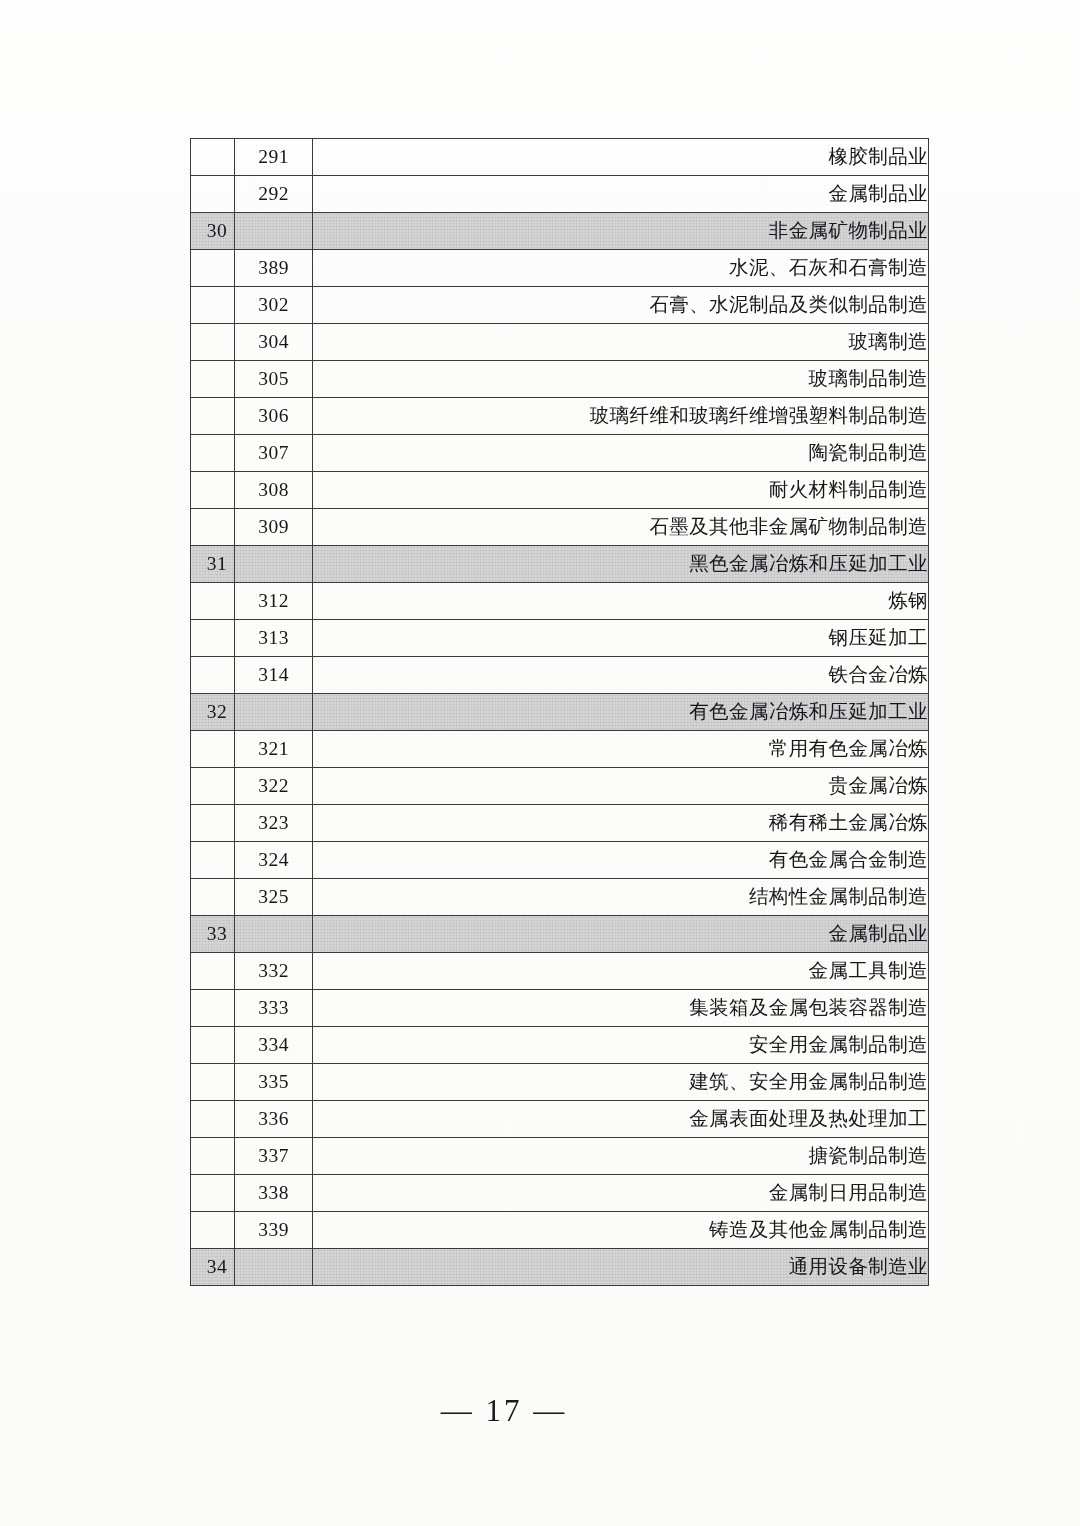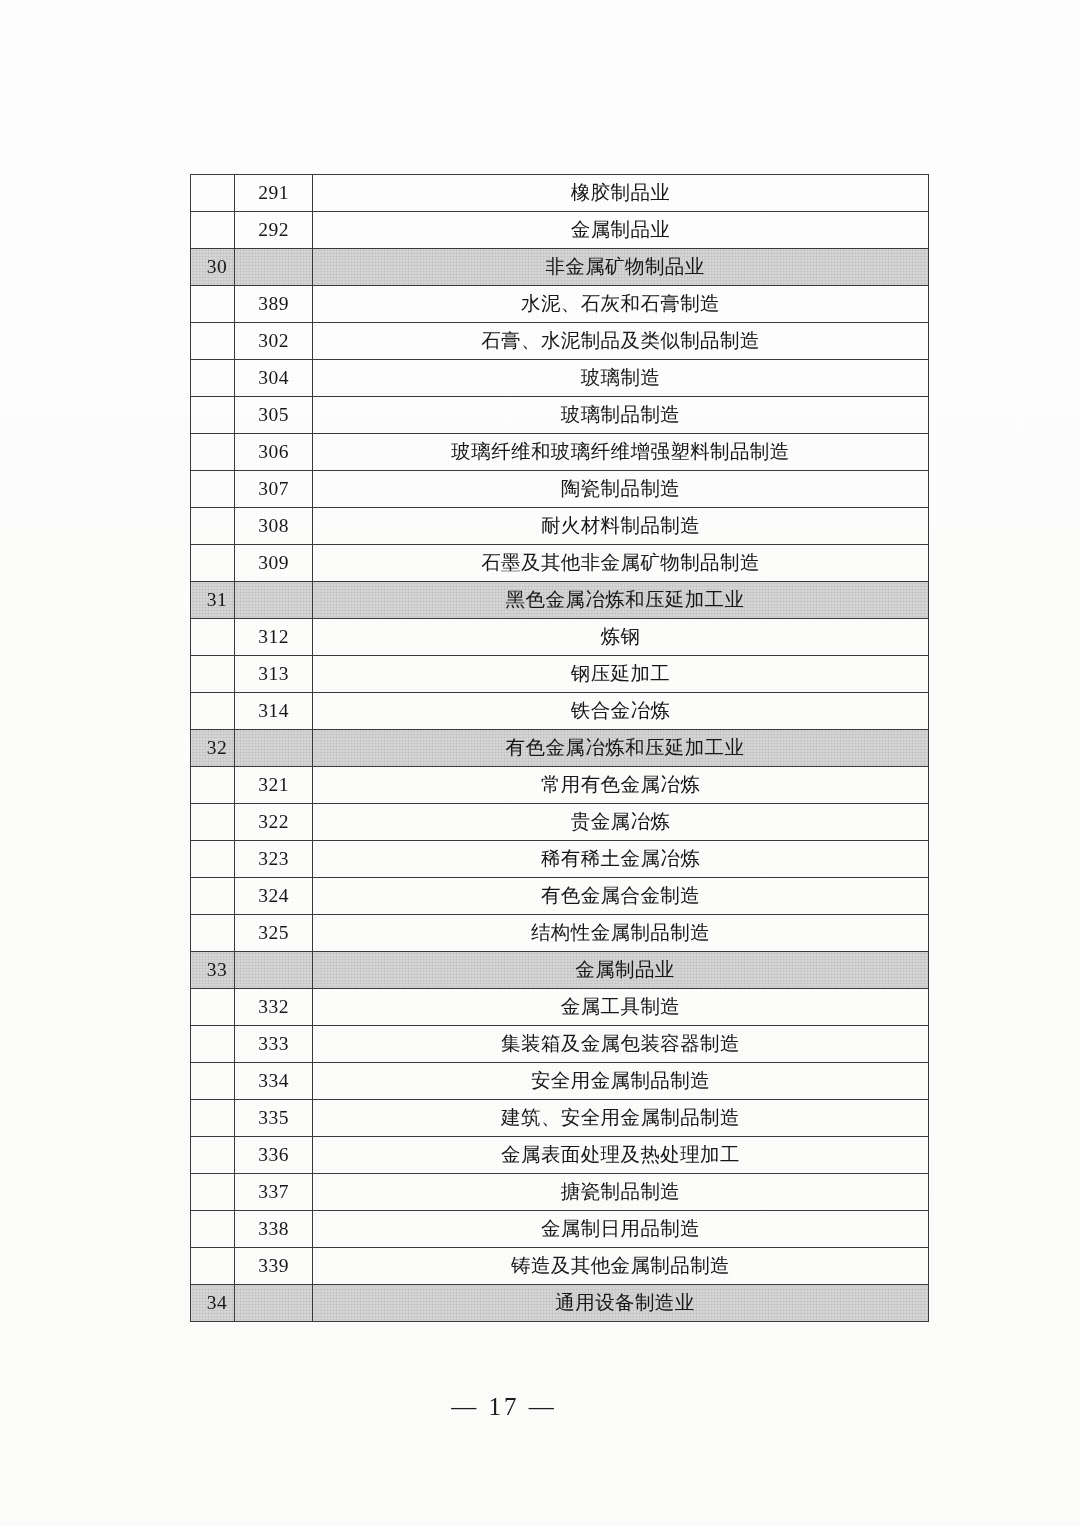--- a/index.html
+++ b/index.html
@@ -37,21 +37,20 @@
   #table-wrap {
     position: absolute;
     left: 190px;
     top: 138px;
     width: 738px;
   }
   table.cls-table {
     border-collapse: collapse;
     width: 738px;
     table-layout: fixed;
-    margin-top: 36px;
   }
   table.cls-table col.c-major { width: 44px; }
   table.cls-table col.c-minor { width: 78px; }
   table.cls-table col.c-name  { width: 616px; }
 
   table.cls-table td {
     border: 1.6px solid #3a3a3c;
     height: 36px;
     padding: 0;
     vertical-align: middle;
@@ -65,21 +64,21 @@
     letter-spacing: .5px;
     font-size: 20px;
   }
   td.code-minor {
     text-align: center;
     font-family: "Liberation Serif", "DejaVu Serif", serif;
     letter-spacing: .5px;
     font-size: 20px;
   }
   td.name-cell {
-    text-align: center;
+    text-align: right;
     padding-left: 16px;
     font-family: "DejaVu Sans", "Liberation Sans", sans-serif;
     font-size: 19px;
     letter-spacing: .4px;
   }
 
   tr.group-row td {
     background-color: #c3c3c3;
     background-image:
       repeating-linear-gradient(0deg, rgba(255,255,255,.38) 0 1px, rgba(0,0,0,0) 1px 3px),
@@ -91,21 +90,21 @@
   }
 
   
   #page-number {
     position: absolute;
     left: 0;
     right: 0;
     top: 1393px;
     text-align: center;
     font-family: "Liberation Serif", "DejaVu Serif", serif;
-    font-size: 25px;
+    font-size: 31px;
     color: #1b1b1e;
     letter-spacing: 3px;
     padding-right: 72px;
   }
 </style>
 </head>
 <body>
 
 <div id="page">
 

